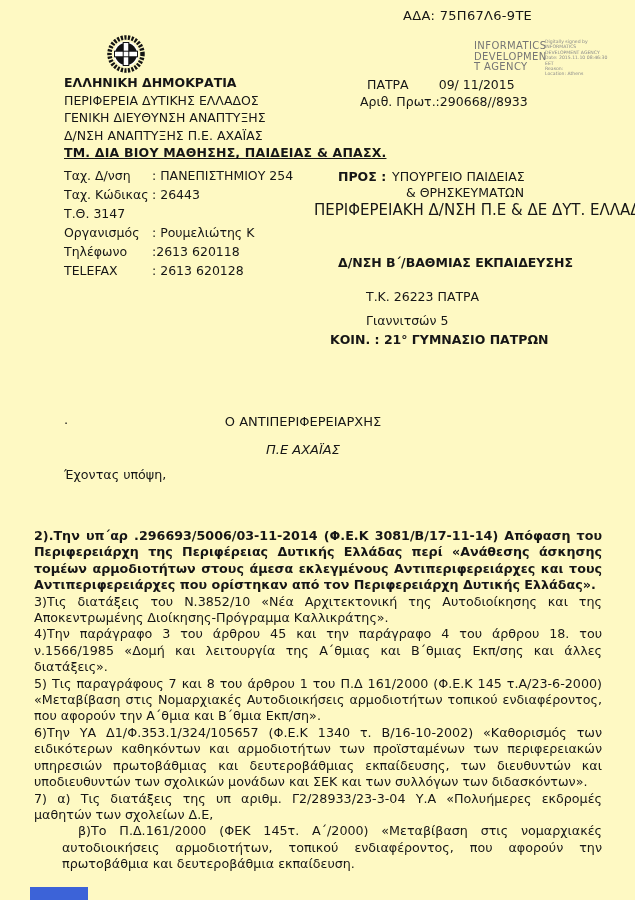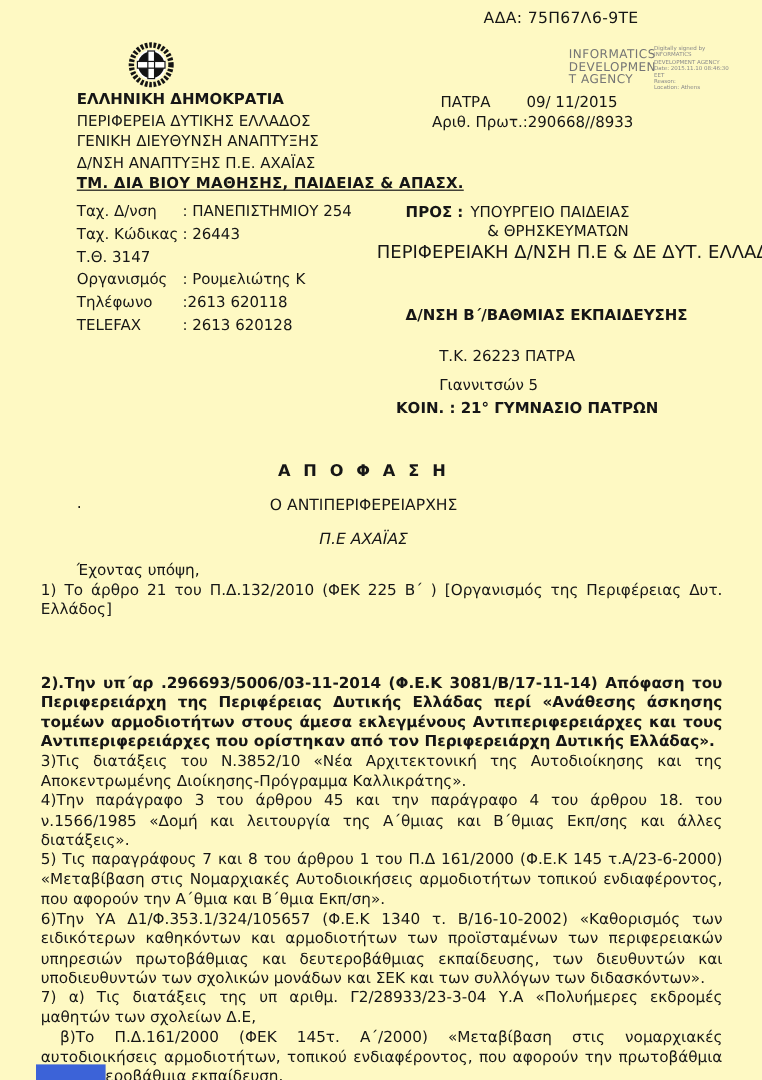--- a/index.html
+++ b/index.html
@@ -30,21 +30,21 @@
   .sec-addr2{left:366px;top:289px;font-size:12.5px;}
   .koin{left:330px;top:332px;font-size:12.5px;font-weight:bold;white-space:nowrap;}
   .dec-title{left:0;top:385px;width:606px;text-align:center;font-size:13.5px;font-weight:bold;letter-spacing:3px;}
   .dec-sub1{left:0;top:414px;width:606px;text-align:center;font-size:13px;}
   .dec-sub2{left:0;top:442px;width:606px;text-align:center;font-size:13px;font-style:italic;}
   .stray-dot{left:64px;top:412px;font-size:13px;}
   .preamble{left:64px;top:467px;font-size:12.7px;}
   .body-block{left:34px;top:484px;width:568px;font-size:12.7px;line-height:16.4px;text-align:justify;}
   .body-block p{margin:0;}
   .body-block p.bold{font-weight:bold;margin-top:44px;}
-  .body-block p.indent{text-indent:16px;}
+  .body-block p.indent{text-indent:16px;margin-left:28px;}
   .blue-bar{left:30px;top:887px;width:58px;height:13px;}
 </style>
 </head>
 <body>
 
 <div class="page">
 
   <div class="abs ada">ΑΔΑ: 75Π67Λ6-9ΤΕ</div>
 
   <div class="abs emblem">
@@ -97,29 +97,27 @@
   <div class="abs pros-l0">ΥΠΟΥΡΓΕΙΟ ΠΑΙΔΕΙΑΣ</div>
   <div class="abs pros-l1">&amp; ΘΡΗΣΚΕΥΜΑΤΩΝ</div>
   <div class="abs pros-l2">ΠΕΡΙΦΕΡΕΙΑΚΗ Δ/ΝΣΗ Π.Ε &amp; ΔΕ ΔΥΤ. ΕΛΛΑΔΑΣ</div>
 
   <div class="abs sec-title">Δ/ΝΣΗ Β΄/ΒΑΘΜΙΑΣ ΕΚΠΑΙΔΕΥΣΗΣ</div>
   <div class="abs sec-addr1">Γιαννιτσών 5</div>
   <div class="abs sec-addr2">Τ.Κ. 26223 ΠΑΤΡΑ</div>
 
   <div class="abs koin">ΚΟΙΝ. : 21°  ΓΥΜΝΑΣΙΟ ΠΑΤΡΩΝ</div>
 
-  <div class="abs dec-title">Α Π Ο Φ Α Σ Η</div>
   <div class="abs stray-dot">.</div>
   <div class="abs dec-sub1">Ο ΑΝΤΙΠΕΡΙΦΕΡΕΙΑΡΧΗΣ</div>
   <div class="abs dec-sub2">Π.Ε ΑΧΑΪΑΣ</div>
 
   <div class="abs preamble">Έχοντας υπόψη,</div>
 
   <div class="abs body-block">
-    <p>1) Το άρθρο 21 του  Π.Δ.132/2010 (ΦΕΚ 225 Β΄ ) [Οργανισμός της Περιφέρειας  Δυτ.  Ελλάδος]</p>
     <p class="bold">2).Την υπ΄αρ .296693/5006/03-11-2014 (Φ.Ε.Κ 3081/Β/17-11-14) Απόφαση του Περιφερειάρχη της Περιφέρειας Δυτικής Ελλάδας περί «Ανάθεσης άσκησης τομέων αρμοδιοτήτων στους άμεσα εκλεγμένους Αντιπεριφερειάρχες και τους Αντιπεριφερειάρχες που ορίστηκαν από τον Περιφερειάρχη Δυτικής Ελλάδας».</p>
     <p>3)Τις διατάξεις του Ν.3852/10 «Νέα Αρχιτεκτονική της Αυτοδιοίκησης και της Αποκεντρωμένης Διοίκησης-Πρόγραμμα Καλλικράτης».</p>
     <p>4)Την παράγραφο 3 του άρθρου 45 και την παράγραφο 4 του άρθρου 18. του ν.1566/1985 «Δομή και λειτουργία της Α΄θμιας  και Β΄θμιας Εκπ/σης και άλλες διατάξεις».</p>
     <p>5) Τις παραγράφους 7 και 8 του άρθρου 1 του Π.Δ 161/2000 (Φ.Ε.Κ 145 τ.Α/23-6-2000) «Μεταβίβαση στις Νομαρχιακές Αυτοδιοικήσεις αρμοδιοτήτων τοπικού ενδιαφέροντος, που αφορούν την Α΄θμια και Β΄θμια  Εκπ/ση».</p>
     <p>6)Την ΥΑ Δ1/Φ.353.1/324/105657 (Φ.Ε.Κ 1340 τ. Β/16-10-2002) «Καθορισμός των ειδικότερων καθηκόντων και αρμοδιοτήτων των προϊσταμένων των περιφερειακών υπηρεσιών πρωτοβάθμιας και δευτεροβάθμιας εκπαίδευσης, των διευθυντών και υποδιευθυντών των σχολικών μονάδων και ΣΕΚ και των συλλόγων των διδασκόντων».</p>
     <p>7) α) Τις διατάξεις της υπ αριθμ. Γ2/28933/23-3-04 Υ.Α «Πολυήμερες εκδρομές μαθητών των σχολείων Δ.Ε,</p>
     <p class="indent">β)Το  Π.Δ.161/2000 (ΦΕΚ  145τ. Α΄/2000) «Μεταβίβαση στις νομαρχιακές αυτοδιοικήσεις αρμοδιοτήτων, τοπικού ενδιαφέροντος, που αφορούν την πρωτοβάθμια και δευτεροβάθμια εκπαίδευση.</p>
   </div>
 
   <div class="abs blue-bar" style="background: rgb(60, 99, 216);"></div>

